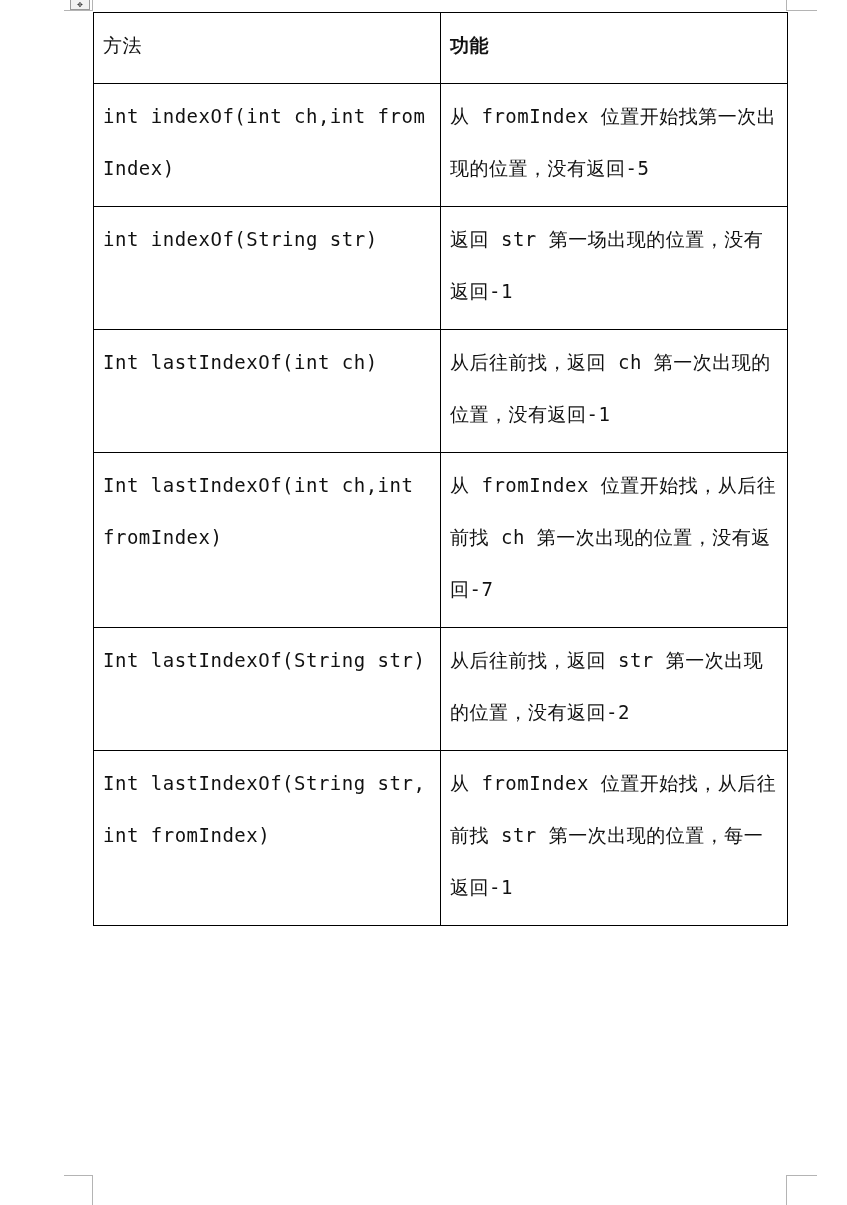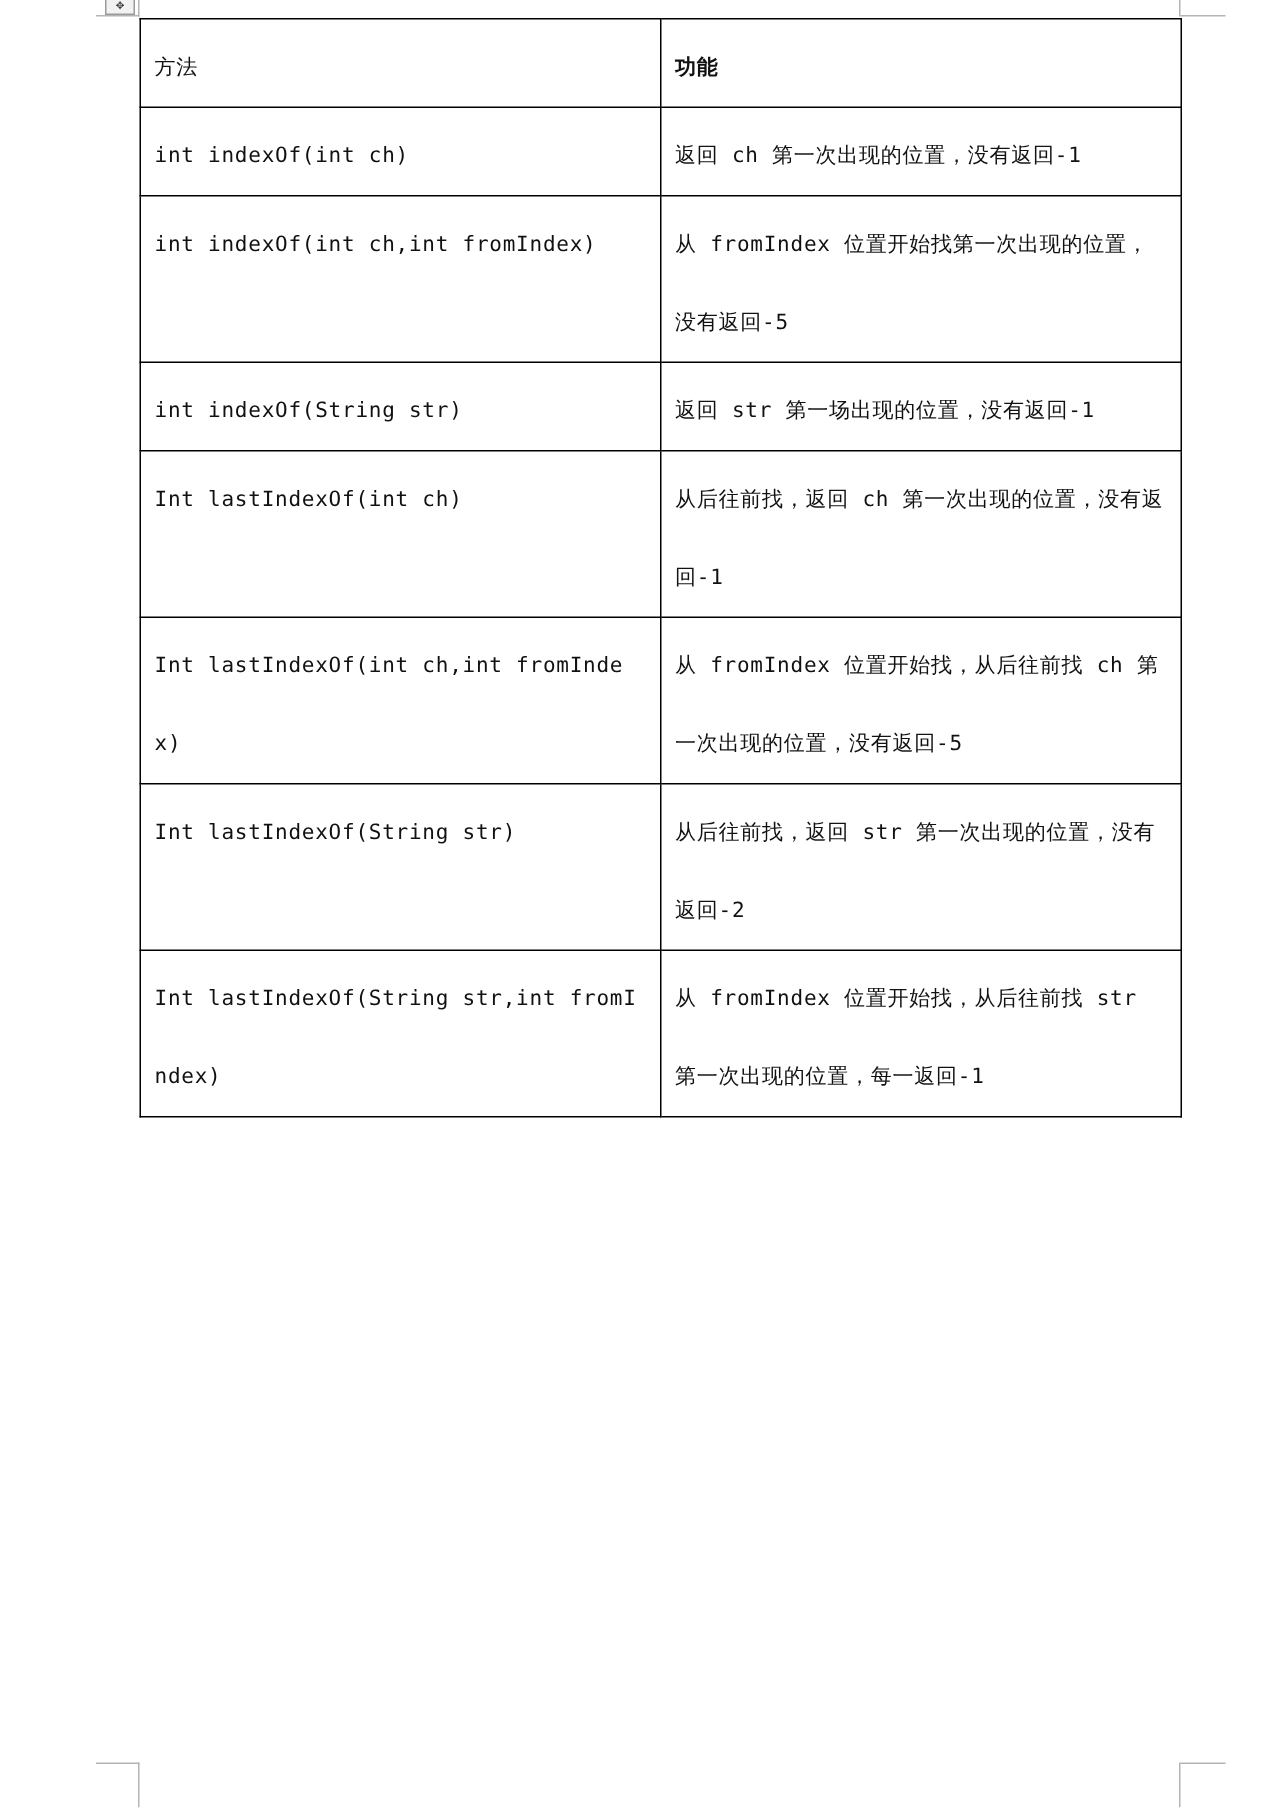--- a/index.html
+++ b/index.html
@@ -16,21 +16,21 @@
     .crop-br-h { left: 787px; top: 1175px; width: 30px; height: 0; border-top-width: 1px; }
     .crop-br-v { left: 786px; top: 1175px; width: 0; height: 30px; border-left-width: 1px; }
 
     .move-handle { position: absolute; left: 70px; top: 0; width: 18px; height: 9px;
                    border: 1px solid #9a9a9a; border-top: none; background: #f2f2f2;
                    font-size: 9px; line-height: 8px; text-align: center; color: #333; }
 
     table.doc-table { position: absolute; left: 93px; top: 12px; width: 693px;
                       border-collapse: collapse; table-layout: fixed; }
     table.doc-table td { border: 1px solid #000; vertical-align: top;
-                         padding: 6px 9px 0 9px; font-size: 14px; line-height: 52px;
+                         padding: 6px 9px 12px 9px; font-size: 19px; line-height: 52px;
                          letter-spacing: 0.5px; word-break: break-all; }
     table.doc-table td.col-method { width: 328px; }
     table.doc-table td.col-func { width: 328px; font-weight: bold; }
     .cell-text { display: block; }
   </style>
 </head>
 <body>
 
 <div class="crop crop-tl-h"></div>
 <div class="crop crop-tl-v"></div>
@@ -48,28 +48,20 @@
     <tr>
       <td class="col-method">
           <span class="cell-text">方法</span>
         </td>
       <td class="col-func">
           <span class="cell-text">功能</span>
         </td>
     </tr>
     <tr>
       <td>
-          <span class="cell-text">int indexOf(int ch)</span>
-        </td>
-      <td>
-          <span class="cell-text">返回 ch 第一次出现的位置，没有返回-1</span>
-        </td>
-    </tr>
-    <tr>
-      <td>
           <span class="cell-text">int indexOf(int ch,int fromIndex)</span>
         </td>
       <td>
           <span class="cell-text">从 fromIndex 位置开始找第一次出现的位置，没有返回-5</span>
         </td>
     </tr>
     <tr>
       <td>
           <span class="cell-text">int indexOf(String str)</span>
         </td>
@@ -83,21 +75,21 @@
         </td>
       <td>
           <span class="cell-text">从后往前找，返回 ch 第一次出现的位置，没有返回-1</span>
         </td>
     </tr>
     <tr>
       <td>
           <span class="cell-text">Int lastIndexOf(int ch,int fromIndex)</span>
         </td>
       <td>
-          <span class="cell-text">从 fromIndex 位置开始找，从后往前找 ch 第一次出现的位置，没有返回-5</span>
+          <span class="cell-text">从 fromIndex 位置开始找，从后往前找 ch 第一次出现的位置，没有返回-7</span>
         </td>
     </tr>
     <tr>
       <td>
           <span class="cell-text">Int lastIndexOf(String str)</span>
         </td>
       <td>
           <span class="cell-text">从后往前找，返回 str 第一次出现的位置，没有返回-2</span>
         </td>
     </tr>

